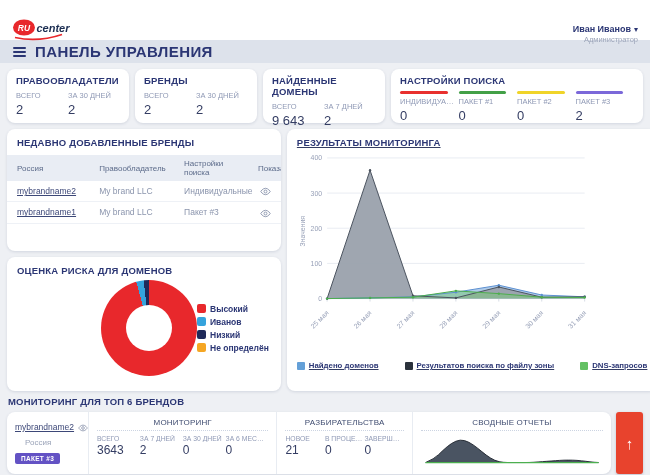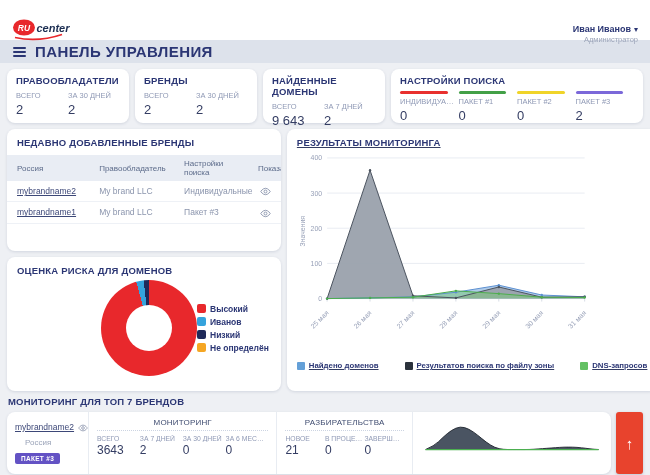--- a/index.html
+++ b/index.html
@@ -326,21 +326,21 @@
           <span class="legend-label">Результатов поиска по файлу зоны</span>
         </div>
         <div class="legend-item">
           <span class="legend-swatch" style="background-color: rgb(99, 192, 99);"></span>
           <span class="legend-label">DNS-запросов</span>
         </div>
       </div>
     </div>
   </div>
 
-  <div class="bottom-title">МОНИТОРИНГ ДЛЯ ТОП 7 БРЕНДОВ</div>
+  <div class="bottom-title">МОНИТОРИНГ ДЛЯ ТОП 6 БРЕНДОВ</div>
   <div class="bottom-row">
     <div class="card top5-card">
       <div class="cell cell-brand">
         <div class="brand-row">
           <span class="brand-name">mybrandname2</span>
           <span class="eye">
             <svg width="10" height="8" viewBox="0 0 24 18">
                 <path d="M12 2C6 2 1.7 9 1.7 9S6 16 12 16s10.3-7 10.3-7S18 2 12 2z" fill="none" stroke="currentColor" stroke-width="2"></path>
                 <circle cx="12" cy="9" r="3.2" fill="none" stroke="currentColor" stroke-width="2"></circle>
               </svg>
@@ -381,20 +381,21 @@
             <div class="metric-label">В ПРОЦЕССЕ</div>
             <div class="metric-value">0</div>
           </div>
           <div class="cell-metric">
             <div class="metric-label">ЗАВЕРШЕНО</div>
             <div class="metric-value">0</div>
           </div>
         </div>
       </div>
       <div class="cell cell-rep cell-group">
+        <div class="cell-head">СВОДНЫЕ ОТЧЕТЫ</div>
         <svg class="spark" viewBox="0 0 200 38" preserveAspectRatio="none">
             <path d="M5,33 Q14.5,28.92 19.3,24.2 Q24,19.4 28.8,15.3 Q33.5,11.239999999999998 38.3,9.2 Q43,7.159999999999997 47.8,8.5 Q52.5,9.879999999999999 57.3,13.3 Q62,16.68 66.8,20.8 Q71.5,24.84 76.3,27.9 Q81,30.96 85.8,32.0 Q90.5,33 95.3,33.0 Q100,33 104.8,33.0 Q109.5,33 114.3,33.0 Q119,33 123.8,32.7 Q128.5,32.32 133.3,32.0 Q138,31.64 142.8,31.3 Q147.5,30.96 152.3,30.6 Q157,30.28 161.8,30.3 Q166.5,30.28 171.3,30.6 Q176,30.96 180.8,31.6 Q185.5,32.32 190.3,32.7 L195,33 L195,33 L5,33 Z" fill="#4a5462" stroke="none"></path>
             <path d="M5,33 Q14.5,28.92 19.3,24.2 Q24,19.4 28.8,15.3 Q33.5,11.239999999999998 38.3,9.2 Q43,7.159999999999997 47.8,8.5 Q52.5,9.879999999999999 57.3,13.3 Q62,16.68 66.8,20.8 Q71.5,24.84 76.3,27.9 Q81,30.96 85.8,32.0 Q90.5,33 95.3,33.0 Q100,33 104.8,33.0 Q109.5,33 114.3,33.0 Q119,33 123.8,32.7 Q128.5,32.32 133.3,32.0 Q138,31.64 142.8,31.3 Q147.5,30.96 152.3,30.6 Q157,30.28 161.8,30.3 Q166.5,30.28 171.3,30.6 Q176,30.96 180.8,31.6 Q185.5,32.32 190.3,32.7 L195,33" fill="none" stroke="#1e252e" stroke-width="1"></path>
             <line x1="5" x2="195" y1="33" y2="33" stroke="#4caf50" stroke-width="1.4"></line>
           </svg>
       </div>
     </div>
     <div class="fab" style="background-color: rgb(232, 67, 45);">↑</div>
   </div>
 

